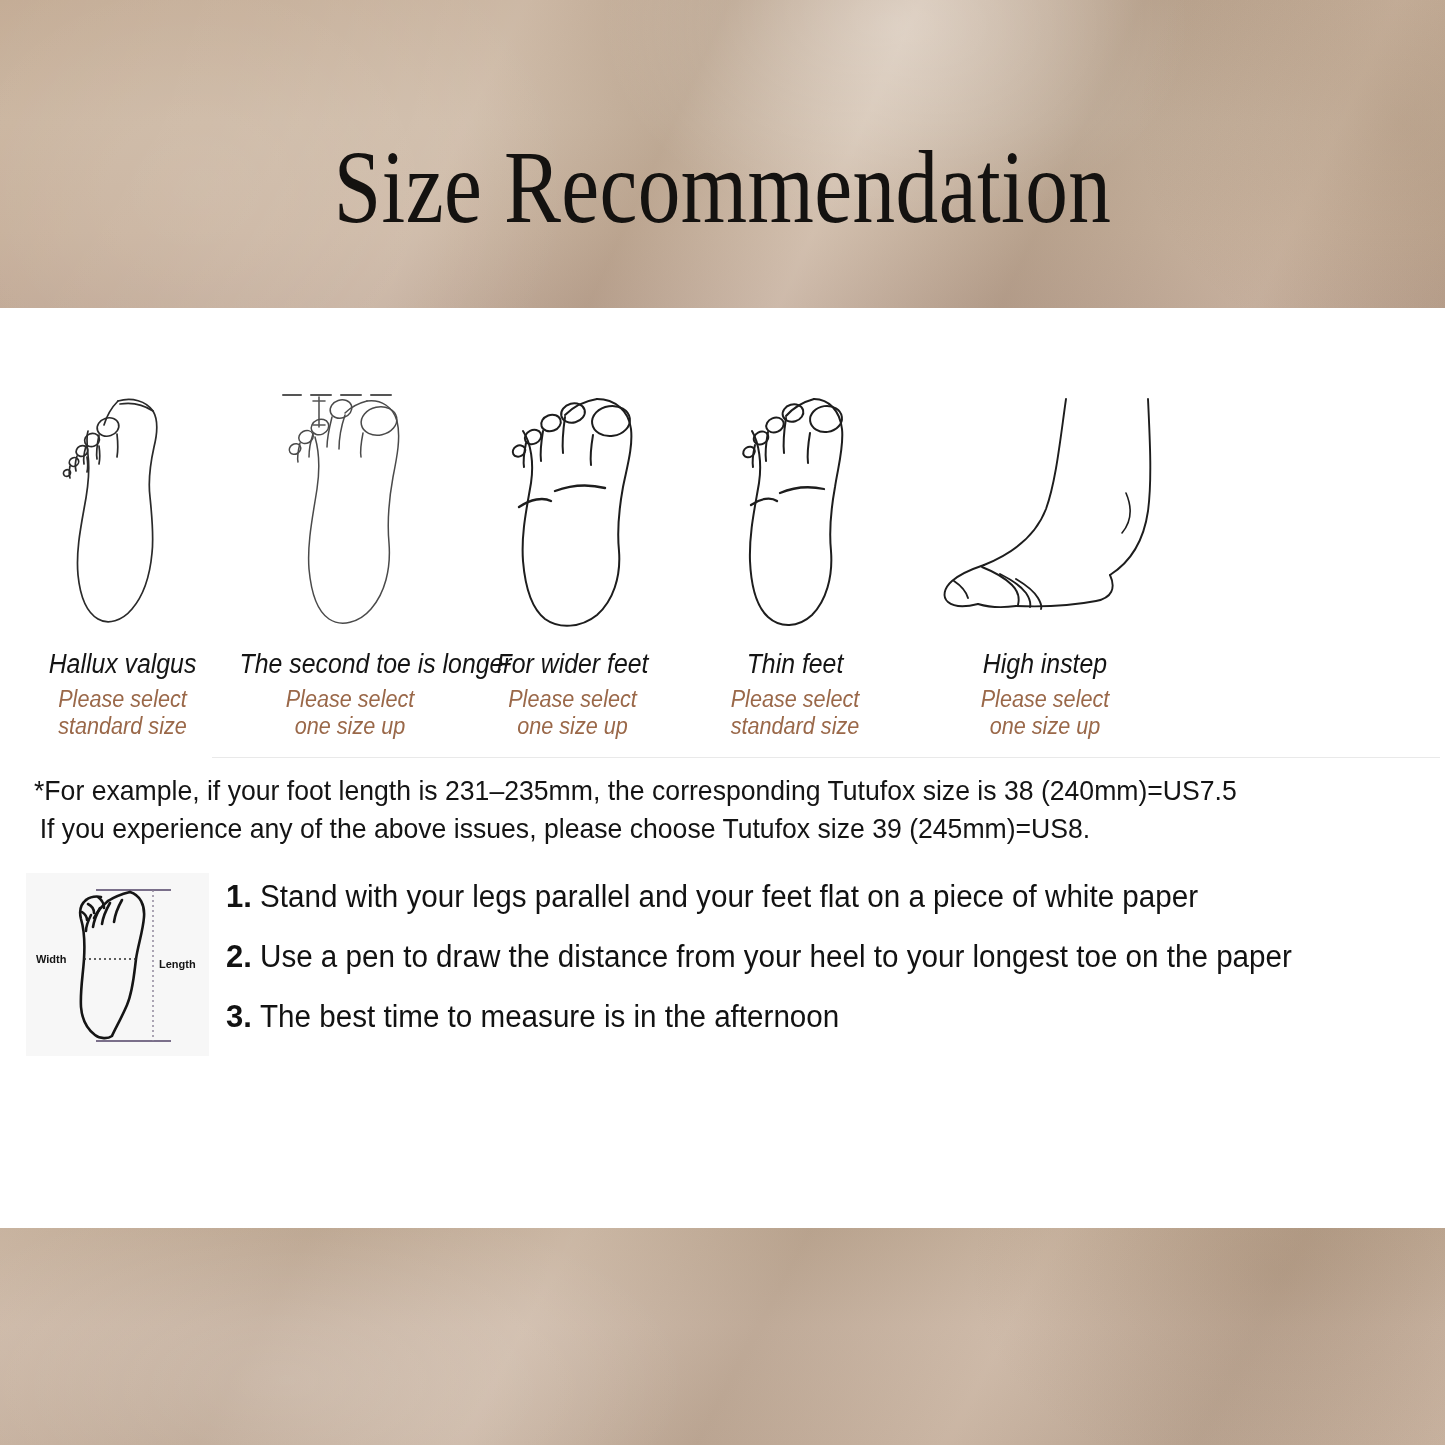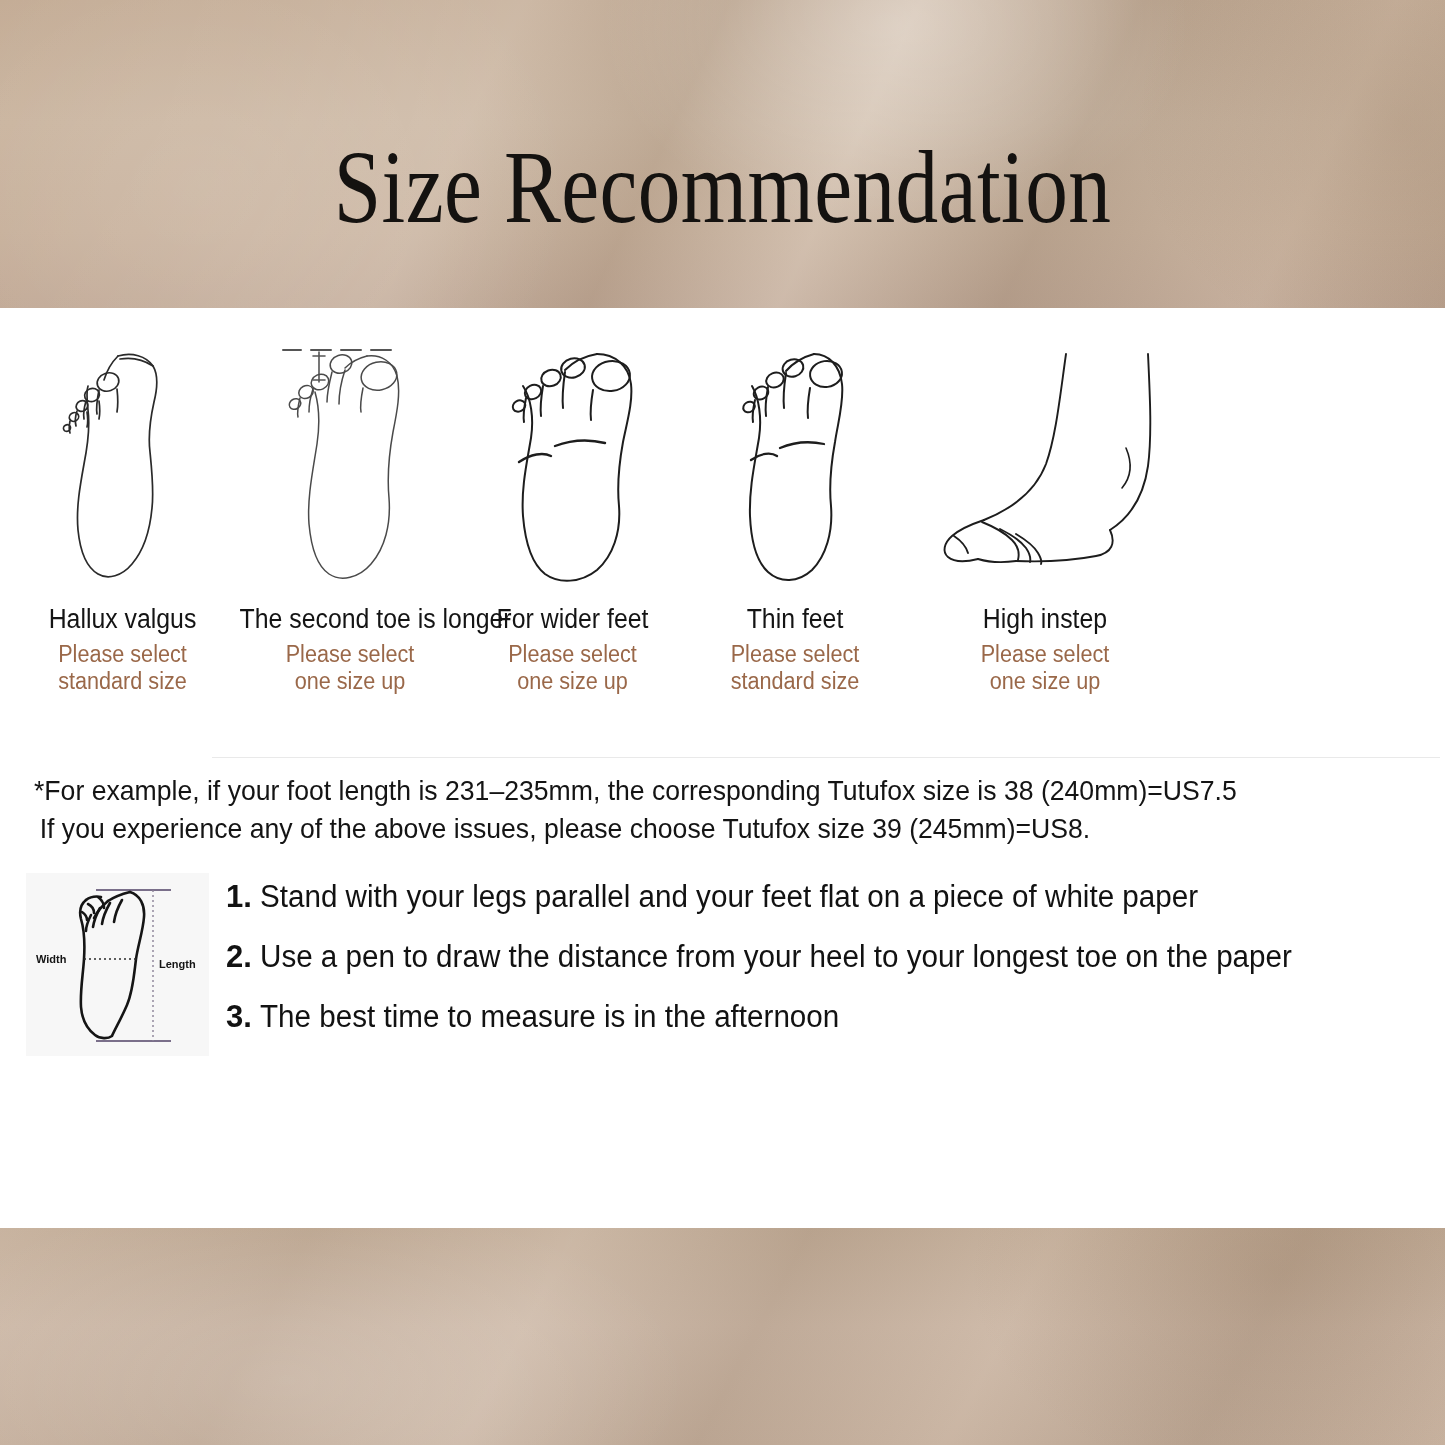--- a/index.html
+++ b/index.html
@@ -63,21 +63,21 @@
   .banner-bottom .sheen{
     position:absolute; left:0; top:0; width:100%; height:100%;
     background:
       radial-gradient(ellipse 560px 260px at 20% 70%, rgba(255,255,255,0.16), rgba(255,255,255,0) 72%),
       radial-gradient(ellipse 420px 300px at 88% 20%, rgba(130,95,65,0.16), rgba(255,255,255,0) 72%);
   }
 
   
   .foot-row{
     position:absolute; left:0; top:340px; width:1190px; height:400px;
-    display:flex; align-items:flex-start; justify-content:center;
+    display:flex; align-items:flex-end; justify-content:center;font-style:italic;
   }
   .foot-card{ position:relative; }
   .foot-art{ display:flex; align-items:flex-end; justify-content:center; height:250px; }
   .foot-label{
     text-align:center;
     font-size:27px;
     color:#141414;
     margin-top:14px;
     white-space:nowrap;
     transform:scaleX(0.92);

